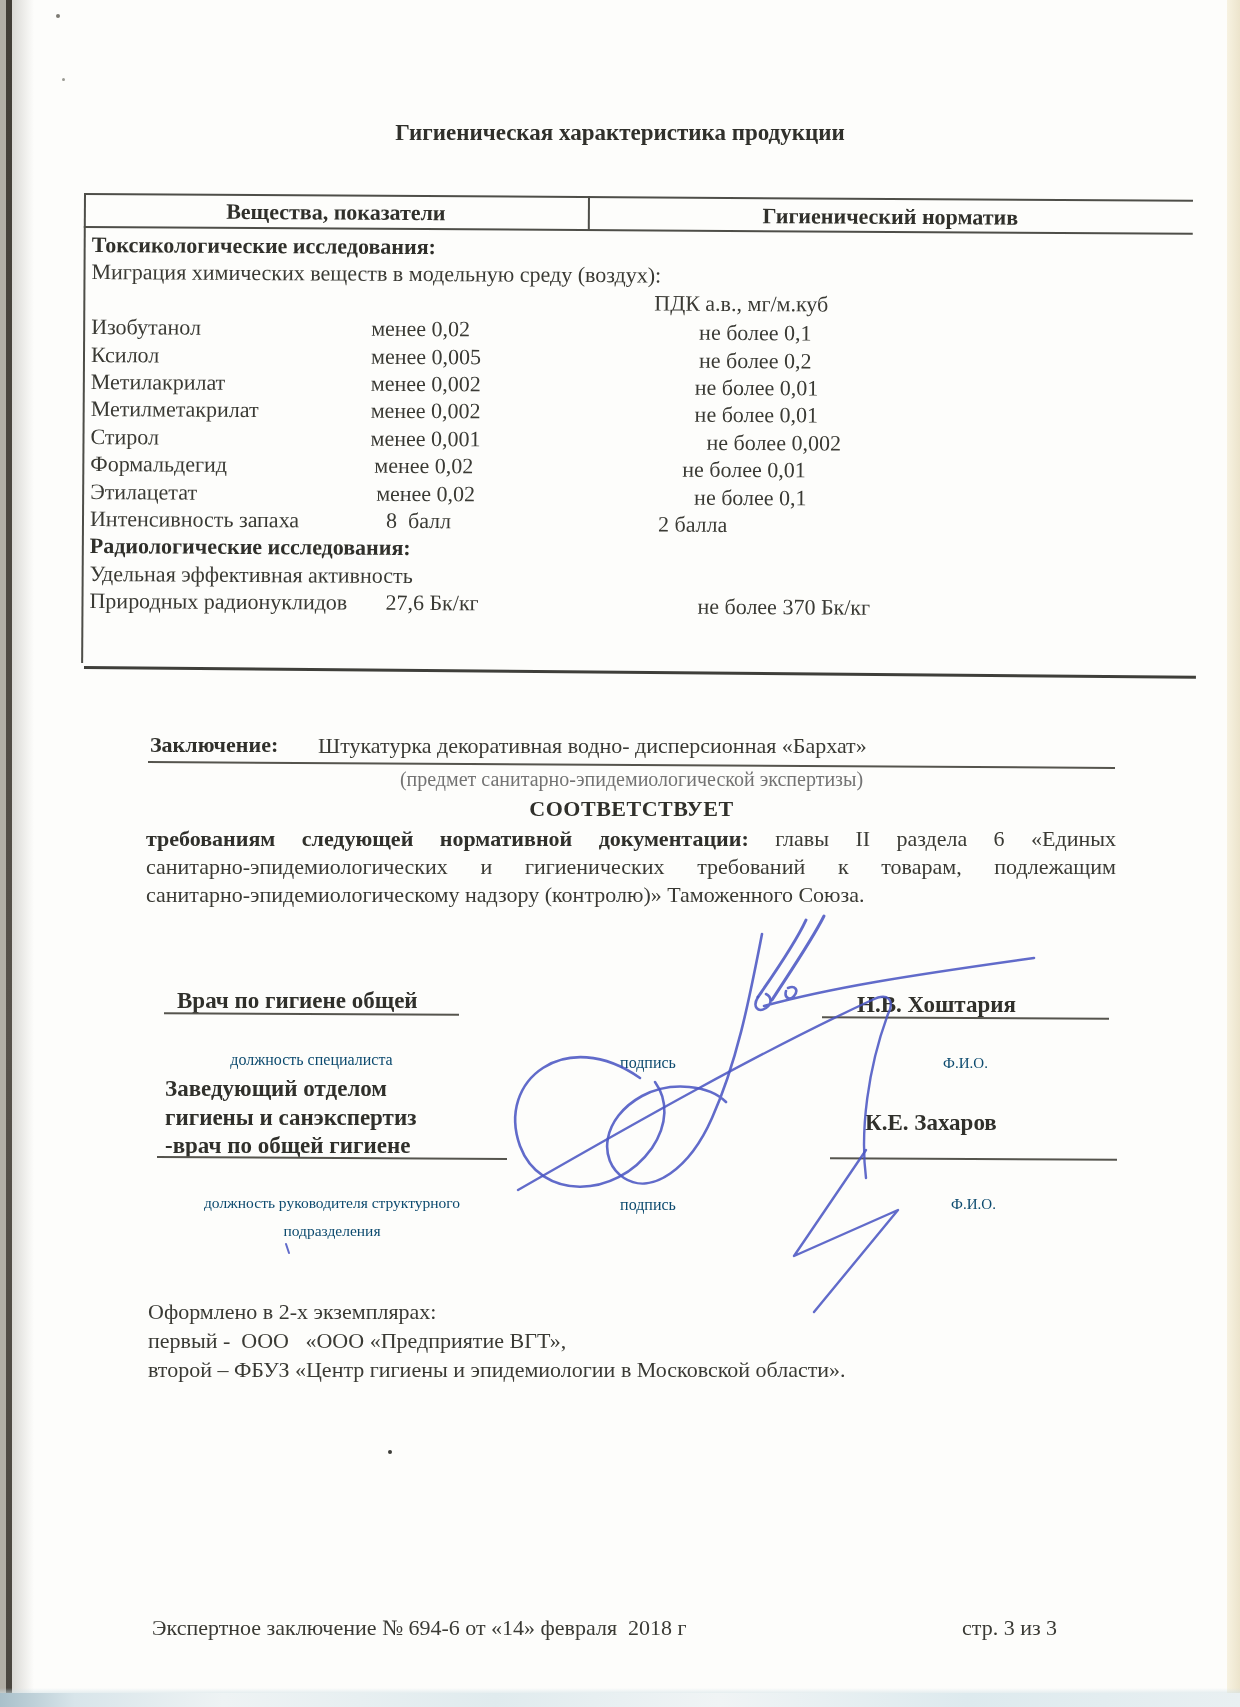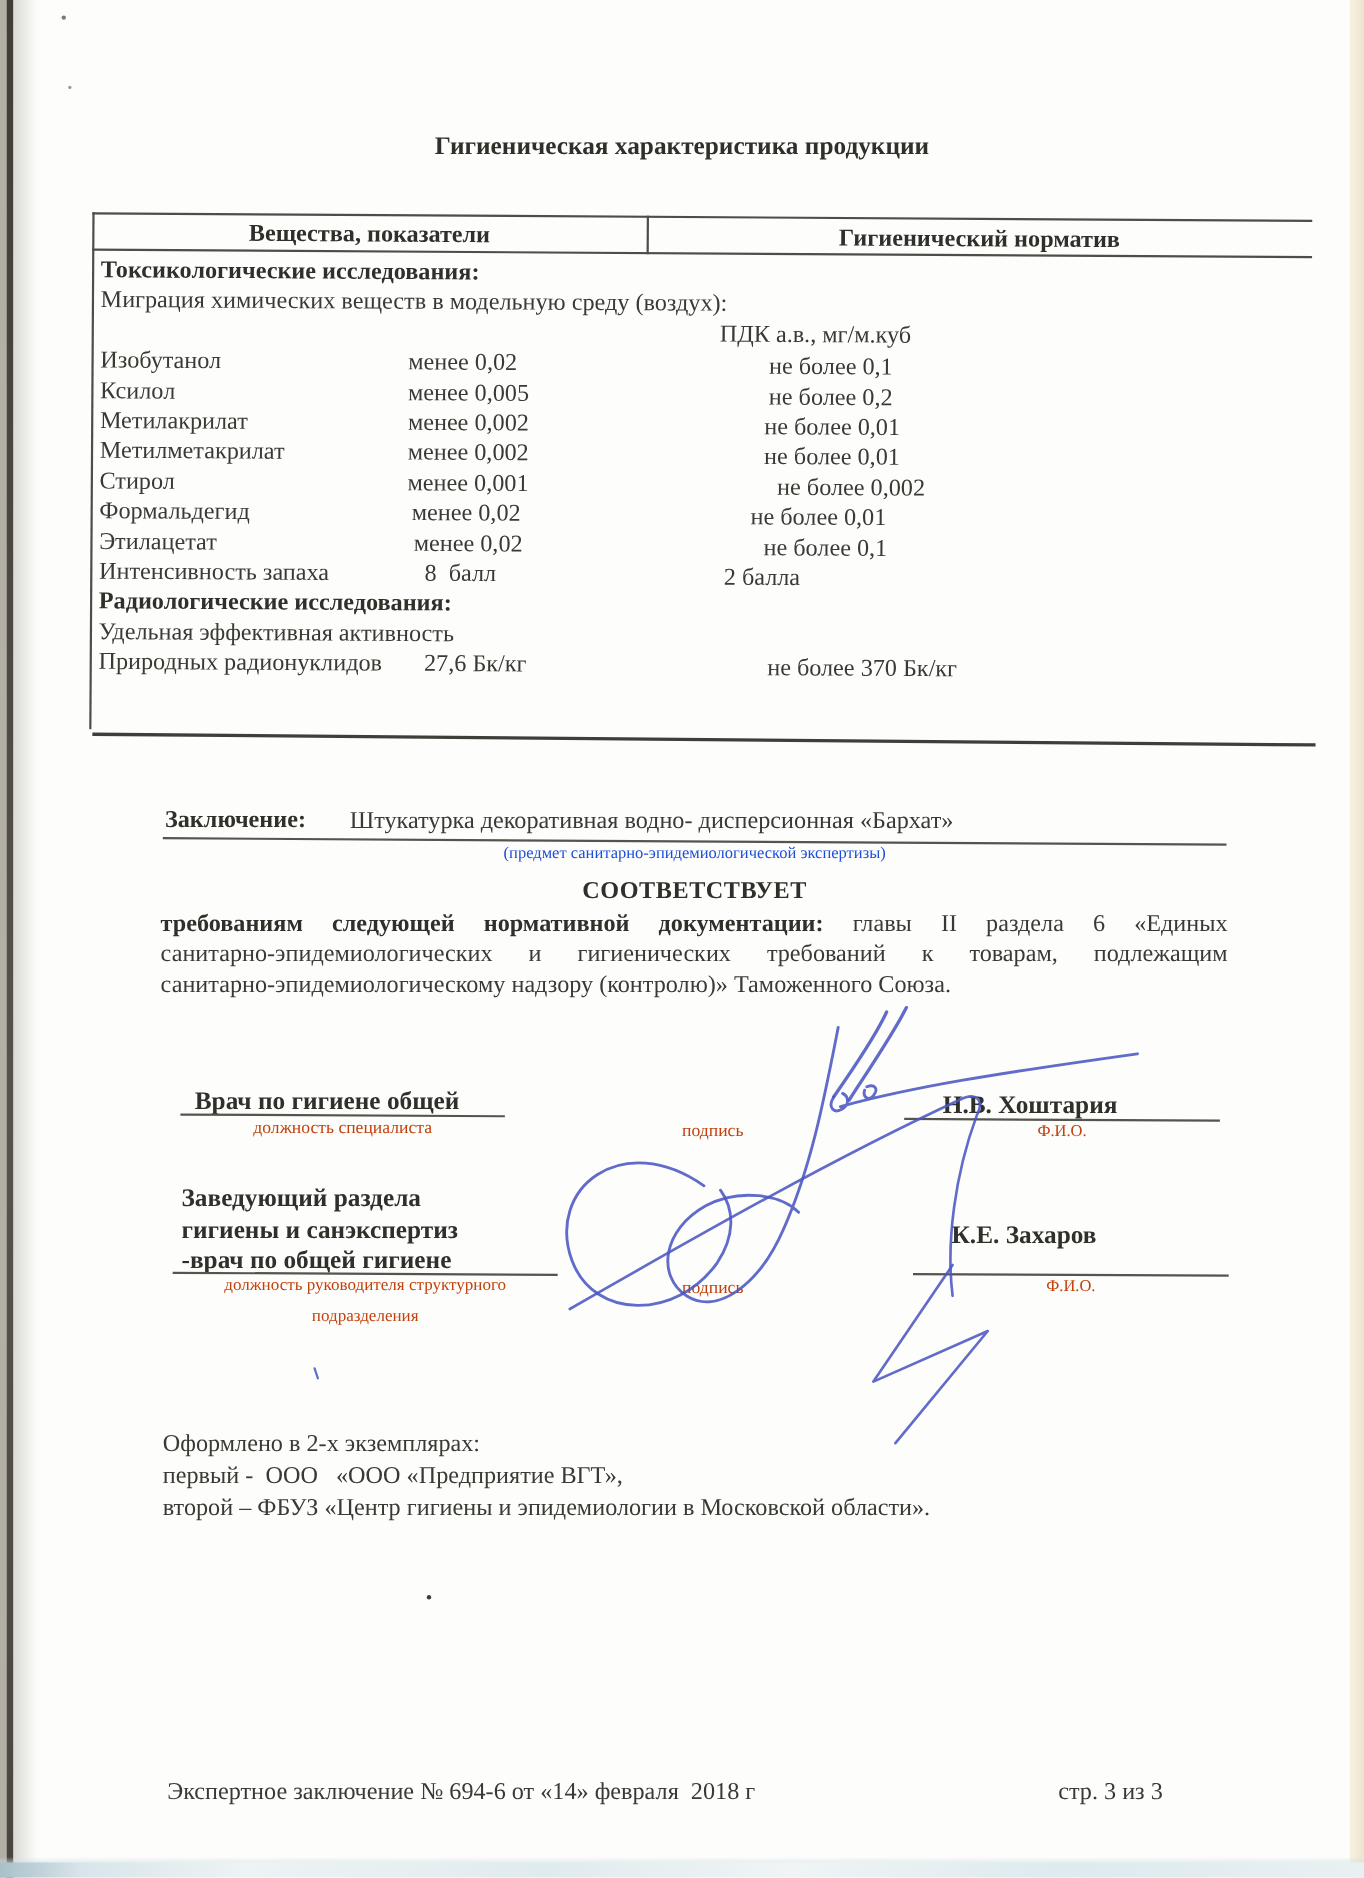--- a/index.html
+++ b/index.html
@@ -1,21 +1,21 @@
 <!DOCTYPE html>
 <html><head>
 <meta charset="utf-8">
 <style>
   html,body{margin:0;padding:0;}
   body{width:1240px;height:1707px;position:relative;background:#fdfdfb;overflow:hidden;
        font-family:"Liberation Serif","DejaVu Serif",serif;color:#3a3a34;}
   .abs{position:absolute;}
   .t{white-space:pre;line-height:1.12;}
   .b{font-weight:bold;color:#30302b;}
-  .small{font-size:15px;color:#c2410c;}
+  .small{font-size:15px;color:#0c4a6e;margin-top:34px;}
   .ctr{text-align:center;}
   .rule{position:absolute;background:#55544d;height:2px;}
   
   #tablewrap{position:absolute;left:84px;top:193px;width:1109px;height:472px;
              transform:rotate(0.35deg);transform-origin:0 0;font-size:22px;}
   #tablewrap .line{position:absolute;white-space:pre;}
   .tbl-border{position:absolute;background:#4e4e48;}
   
   .just{text-align:justify;text-align-last:justify;}
   
@@ -86,41 +86,41 @@
   <div class="line" style="left:8px;top:395px;">Природных радионуклидов</div>
   <div class="line" style="left:304px;top:395px;">27,6 Бк/кг</div>
   <div class="line" style="left:616px;top:397px;">не более 370 Бк/кг</div>
 </div>
 
 <div class="abs" style="left:84px;top:666px;width:1112px;height:3px;background:#3f3f3a;transform:rotate(0.5deg);transform-origin:0 0;"></div>
 
 <div class="abs t b" style="left:150px;top:733px;font-size:22px;">Заключение:</div>
 <div class="abs t" style="left:318px;top:734px;font-size:22px;">Штукатурка декоративная водно- дисперсионная «Бархат»</div>
 <div class="rule" style="left:148px;top:761px;width:967px;transform:rotate(0.35deg);transform-origin:0 0;"></div>
-<div class="abs t ctr" style="left:148px;top:768px;width:967px;font-size:15px;color:#1d4ed8;">(предмет санитарно-эпидемиологической экспертизы)</div>
+<div class="abs t ctr" style="left:148px;top:768px;width:967px;font-size:20px;color:#737373;">(предмет санитарно-эпидемиологической экспертизы)</div>
 
 <div class="abs t b ctr" style="left:148px;top:797px;width:967px;font-size:22px;letter-spacing:.5px;">СООТВЕТСТВУЕТ</div>
 
 <div class="abs just" style="left:146px;top:826px;width:970px;font-size:22px;">
   <span class="b">требованиям следующей нормативной документации:</span><span> главы II раздела 6 «Единых</span>
 </div>
 <div class="abs just" style="left:146px;top:854px;width:970px;font-size:22px;">санитарно-эпидемиологических и гигиенических требований к товарам, подлежащим</div>
 <div class="abs" style="left:146px;top:882px;width:970px;font-size:22px;">санитарно-эпидемиологическому надзору (контролю)» Таможенного Союза.</div>
 
 <div class="abs t b" style="left:177px;top:988px;font-size:23px;">Врач по гигиене общей</div>
 <div class="rule" style="left:164px;top:1013px;width:295px;transform:rotate(0.3deg);"></div>
 <div class="abs t ctr small" style="left:164px;top:1017px;width:295px;font-size:16px;">должность специалиста</div>
 
 <div class="abs t ctr small" style="left:598px;top:1020px;width:100px;font-size:16px;">подпись</div>
 
 <div class="abs t b" style="left:857px;top:992px;font-size:23px;">Н.В. Хоштария</div>
 <div class="rule" style="left:822px;top:1017px;width:287px;transform:rotate(0.3deg);"></div>
 <div class="abs t ctr small" style="left:822px;top:1021px;width:287px;">Ф.И.О.</div>
 
-<div class="abs t b" style="left:165px;top:1076px;font-size:23px;">Заведующий раздела</div>
+<div class="abs t b" style="left:165px;top:1076px;font-size:23px;">Заведующий отделом</div>
 <div class="abs t b" style="left:165px;top:1105px;font-size:23px;">гигиены и санэкспертиз</div>
 <div class="abs t b" style="left:165px;top:1133px;font-size:23px;">-врач по общей гигиене</div>
 <div class="rule" style="left:157px;top:1157px;width:350px;transform:rotate(0.3deg);"></div>
 <div class="abs t ctr small" style="left:157px;top:1160px;width:350px;font-size:15.5px;">должность руководителя структурного</div>
 <div class="abs t ctr small" style="left:157px;top:1188px;width:350px;font-size:15.5px;">подразделения</div>
 
 <div class="abs t ctr small" style="left:598px;top:1162px;width:100px;font-size:16px;">подпись</div>
 
 <div class="abs t b" style="left:865px;top:1110px;font-size:23px;">К.Е. Захаров</div>
 <div class="rule" style="left:830px;top:1158px;width:287px;transform:rotate(0.25deg);"></div>

